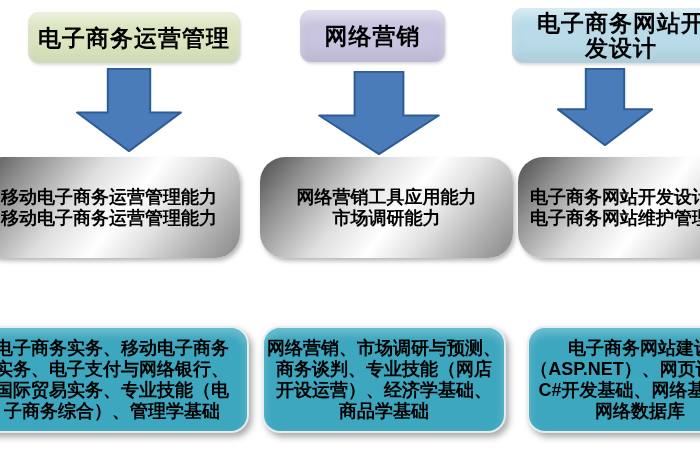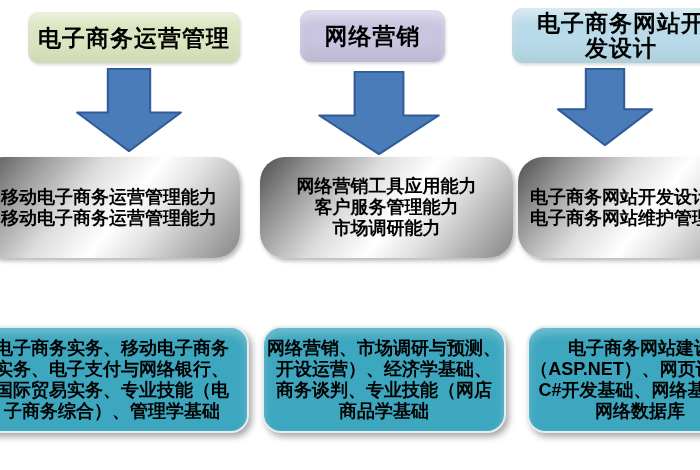--- a/index.html
+++ b/index.html
@@ -71,27 +71,26 @@
   </div>
 
   <div id="hdr2" class="hdr" style="background-color: rgb(201, 196, 223); align-items: center;">
     <div class="ln">网络营销</div>
   </div>
   <svg id="arrow2" class="arrow" viewBox="0 0 100 100" preserveAspectRatio="none" aria-hidden="true">
     <polygon points="30,1 70,1 70,53 99,53 50,99 1,53 30,53"></polygon>
   </svg>
   <div id="gray2" class="gray">
     <div class="ln">网络营销工具应用能力</div>
-    <div class="ln">客户服务管理能力</div>
     <div class="ln">市场调研能力</div>
   </div>
-  <div id="teal2" class="teal" style="background-color: rgb(61, 167, 191); border-radius: 19px;">
+  <div id="teal2" class="teal" style="background-color: rgb(61, 167, 191);">
     <div class="ln">网络营销、市场调研与预测、</div>
+    <div class="ln">商务谈判、专业技能（网店</div>
     <div class="ln">开设运营）、经济学基础、</div>
-    <div class="ln">商务谈判、专业技能（网店</div>
     <div class="ln">商品学基础</div>
   </div>
 
   <div id="hdr3" class="hdr" style="background-color: rgb(185, 219, 233);">
     <div class="ln">电子商务网站开</div>
     <div class="ln">发设计</div>
   </div>
   <svg id="arrow3" class="arrow" viewBox="0 0 100 100" preserveAspectRatio="none" aria-hidden="true">
     <polygon points="30,1 70,1 70,53 99,53 50,99 1,53 30,53"></polygon>
   </svg>

